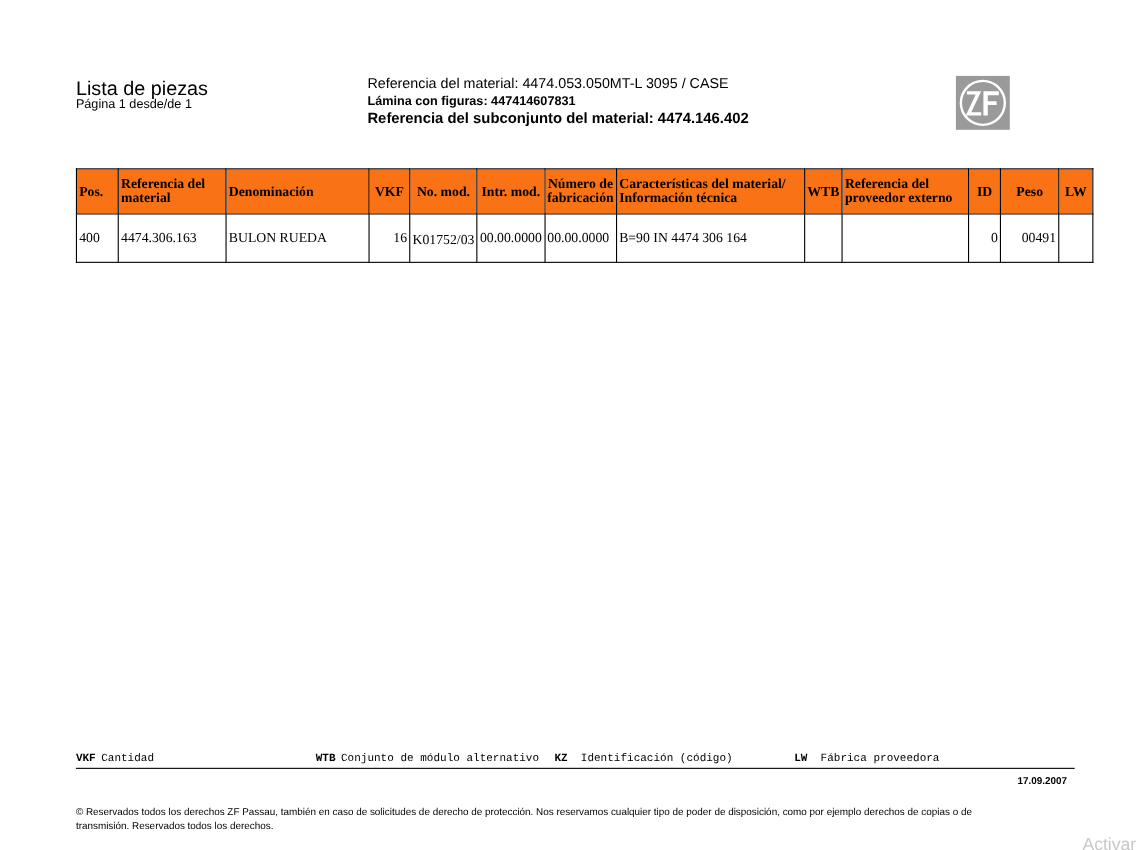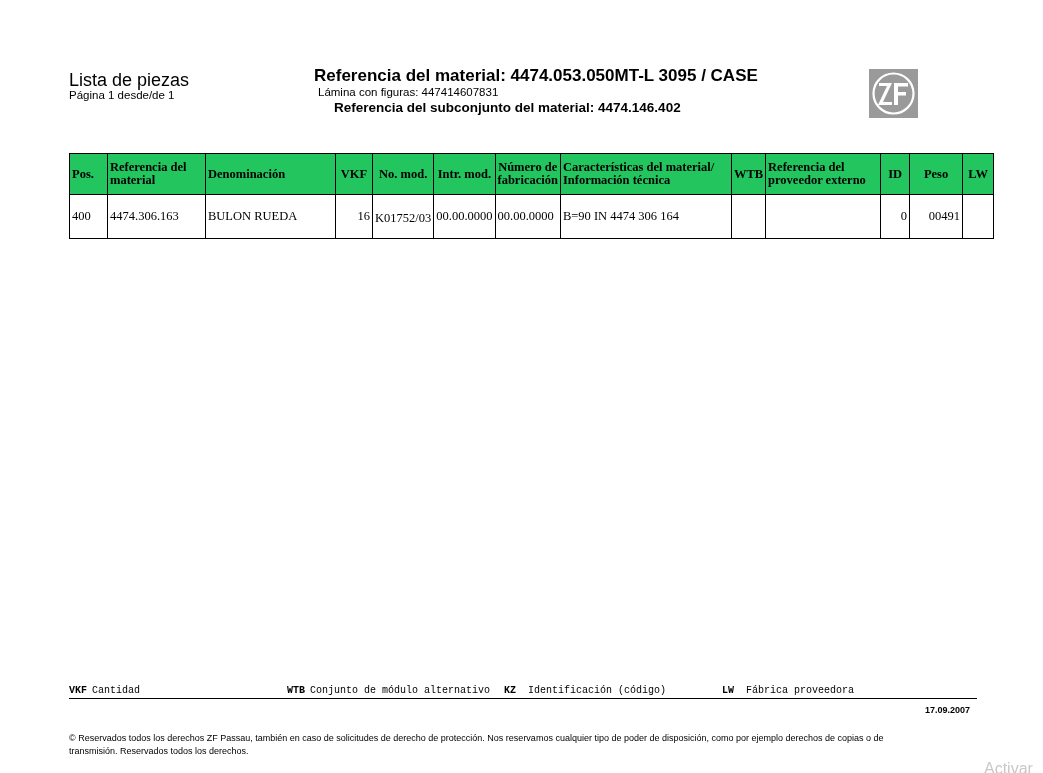--- a/index.html
+++ b/index.html
@@ -3,33 +3,33 @@
 <meta charset="utf-8">
 <style>
   html, body { margin: 0; padding: 0; }
   body {
     width: 1043px; height: 773px; background: #ffffff; position: relative;
     overflow: hidden; font-family: "Liberation Sans", sans-serif; color: #000;
   }
   .abs { position: absolute; }
   #doc-title { left: 69px; top: 70px; font-size: 18px; line-height: 20px; }
   #doc-page { left: 69px; top: 89px; font-size: 11.5px; line-height: 13px; }
-  #hdr-ref { left: 314px; top: 69px; font-size: 17px; font-weight: bold; line-height: 14px; }
-  #hdr-lamina { left: 318px; top: 85px; font-size: 11.5px; font-weight: normal; line-height: 14px; }
+  #hdr-ref { left: 334px; top: 69px; font-size: 13px; font-weight: normal; line-height: 14px; }
+  #hdr-lamina { left: 334px; top: 85px; font-size: 11.5px; font-weight: bold; line-height: 14px; }
   #hdr-sub { left: 334px; top: 100px; font-size: 13.5px; font-weight: bold; line-height: 16px; }
   #logo { left: 869px; top: 69px; width: 49px; height: 49px; background: #9a9a9a; }
   #logo svg { display: block; }
 
   table.parts {
     position: absolute; left: 69px; top: 153px; border-collapse: collapse;
     font-family: "Liberation Serif", serif; font-size: 12.5px; table-layout: fixed;
   }
   table.parts th, table.parts td { border: 1px solid #000; padding: 0 2px; overflow: hidden; }
   table.parts th {
-    background: #22c55e; font-weight: bold; height: 40px; line-height: 13px;
+    background: #f97316; font-weight: bold; height: 40px; line-height: 13px;
     text-align: left; vertical-align: middle;
   }
   table.parts th.c { text-align: center; }
   table.parts td { height: 26px; line-height: 13px; vertical-align: middle; white-space: nowrap; margin-left: 16px; }
   table.parts td.r { text-align: right; }
   table.parts td.nomod { text-align: right; line-height: 12px; white-space: normal; vertical-align: top; padding-top: 17px; }
 
   #legend-row { left: 69px; top: 684px; width: 908px; height: 14px; font-size: 10px; line-height: 14px; border-bottom: 1px solid #000; }
   #legend-row .item { position: absolute; top: 0; white-space: nowrap; font-family: Liberation Mono, monospace; }
   #legend-row b { margin-right: 5px; }

